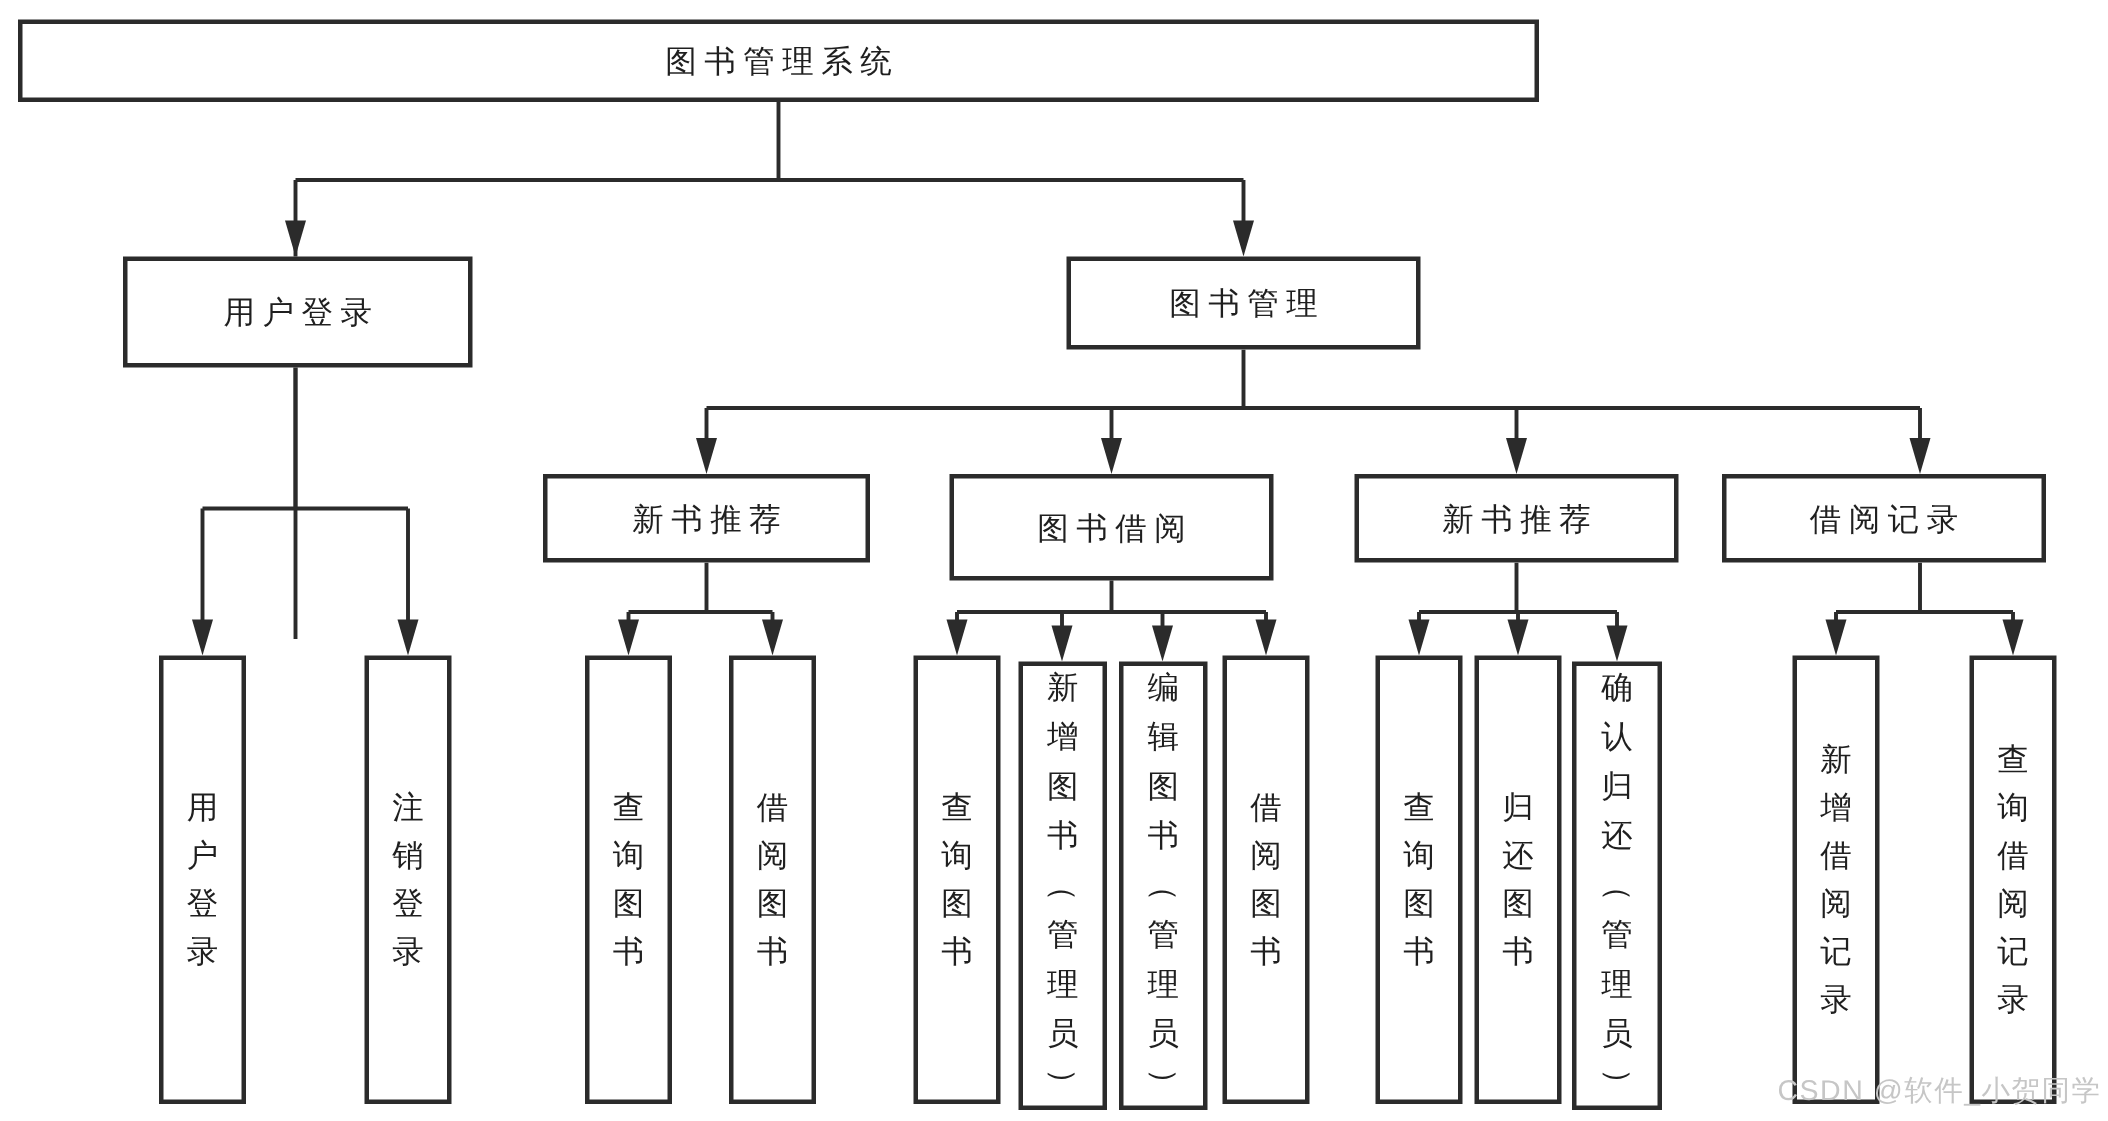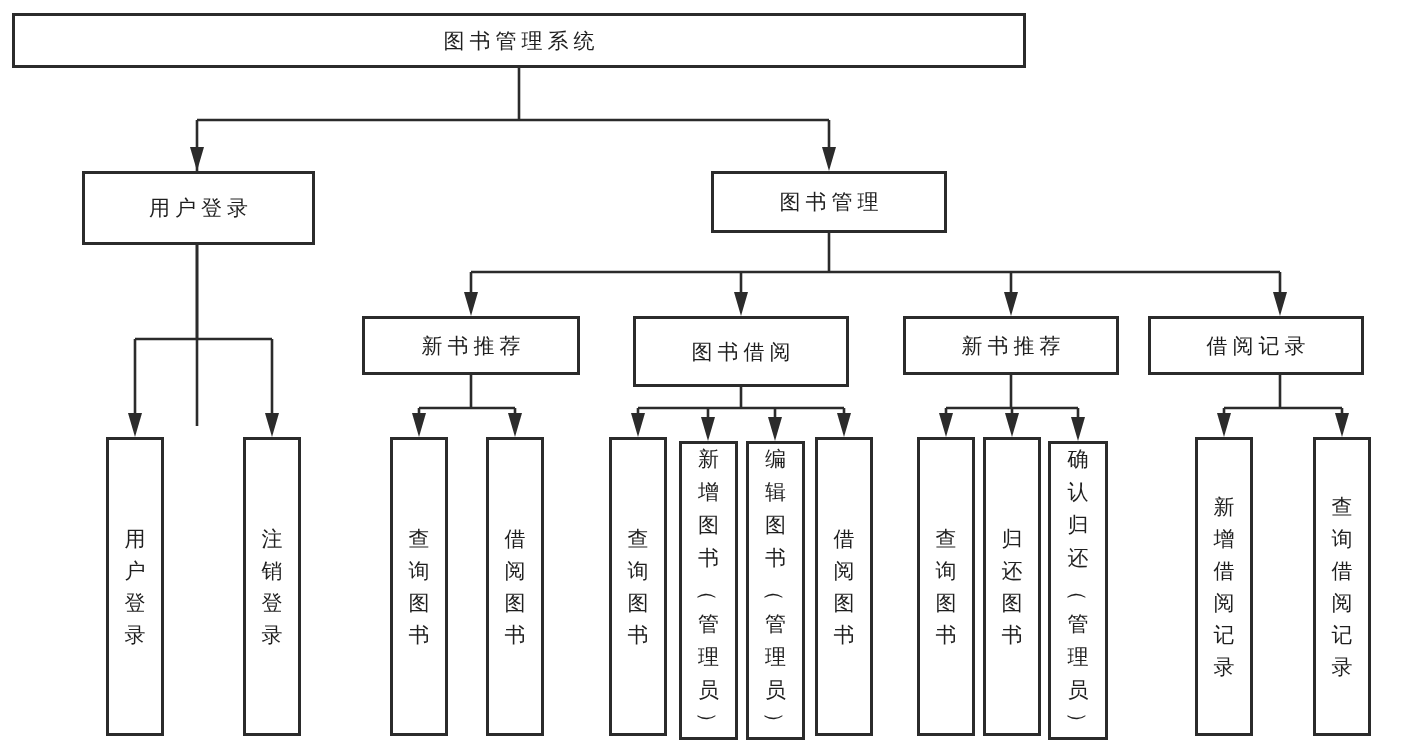--- a/index.html
+++ b/index.html
@@ -232,13 +232,14 @@
     <span class="vtext">
         <span class="vchar">查</span>
         <span class="vchar">询</span>
         <span class="vchar">借</span>
         <span class="vchar">阅</span>
         <span class="vchar">记</span>
         <span class="vchar">录</span>
       </span>
   </div>
 
+  <div class="watermark">CSDN @软件_小贺同学</div>
 </div>
 
 </body></html>

